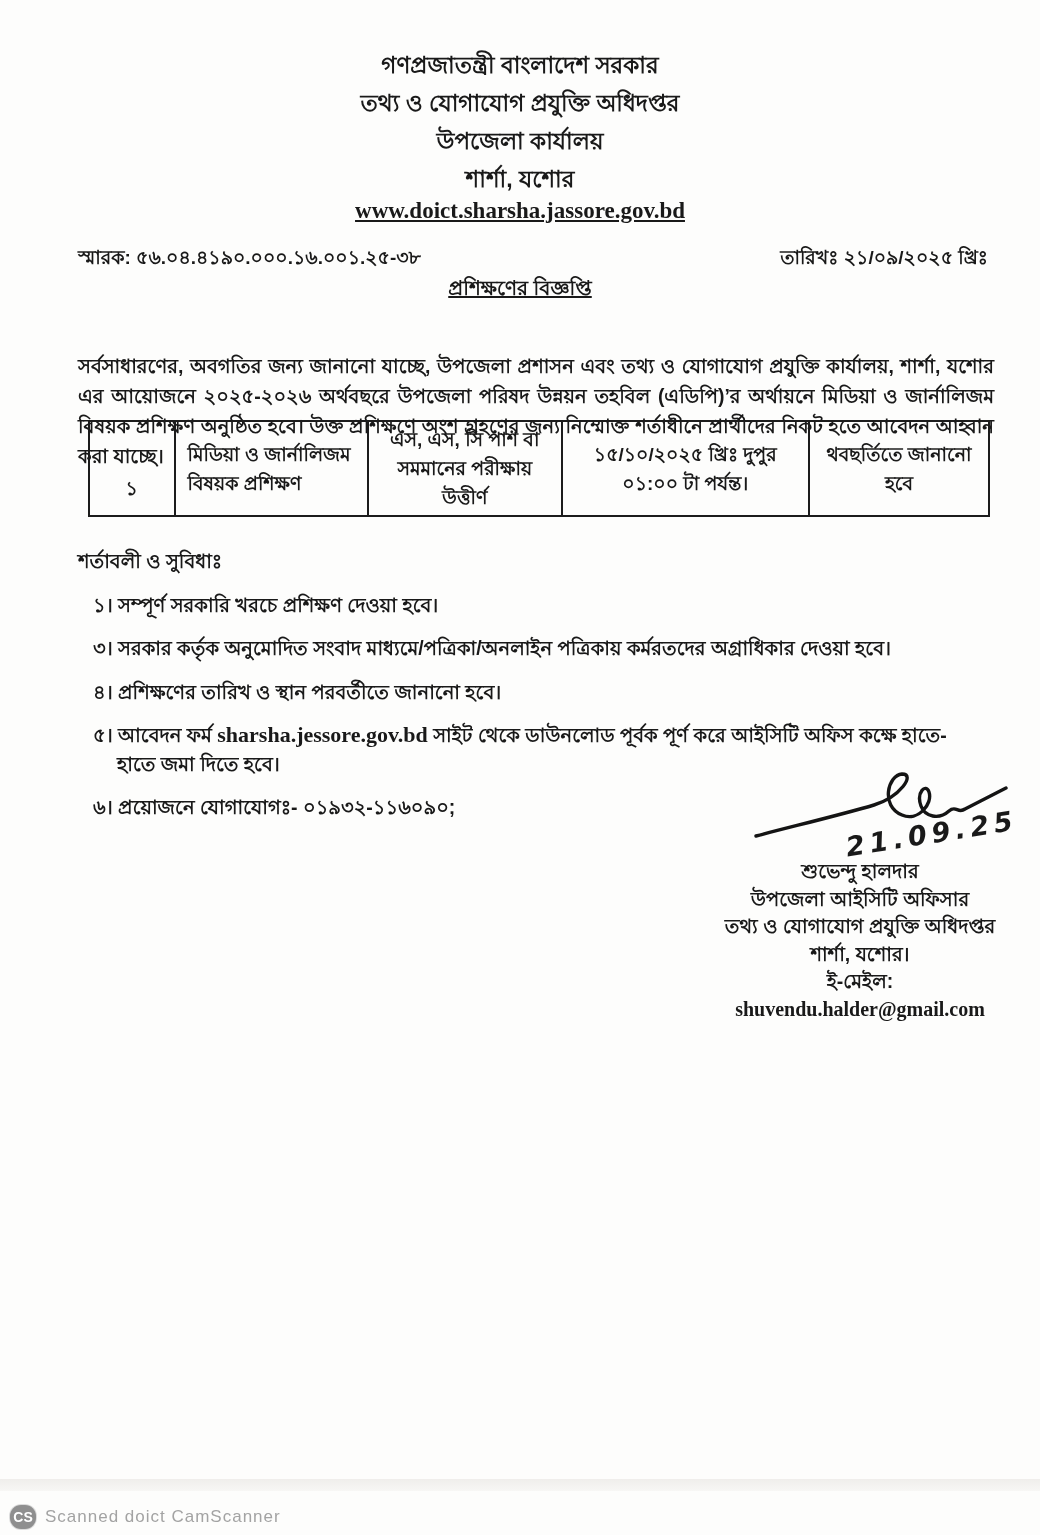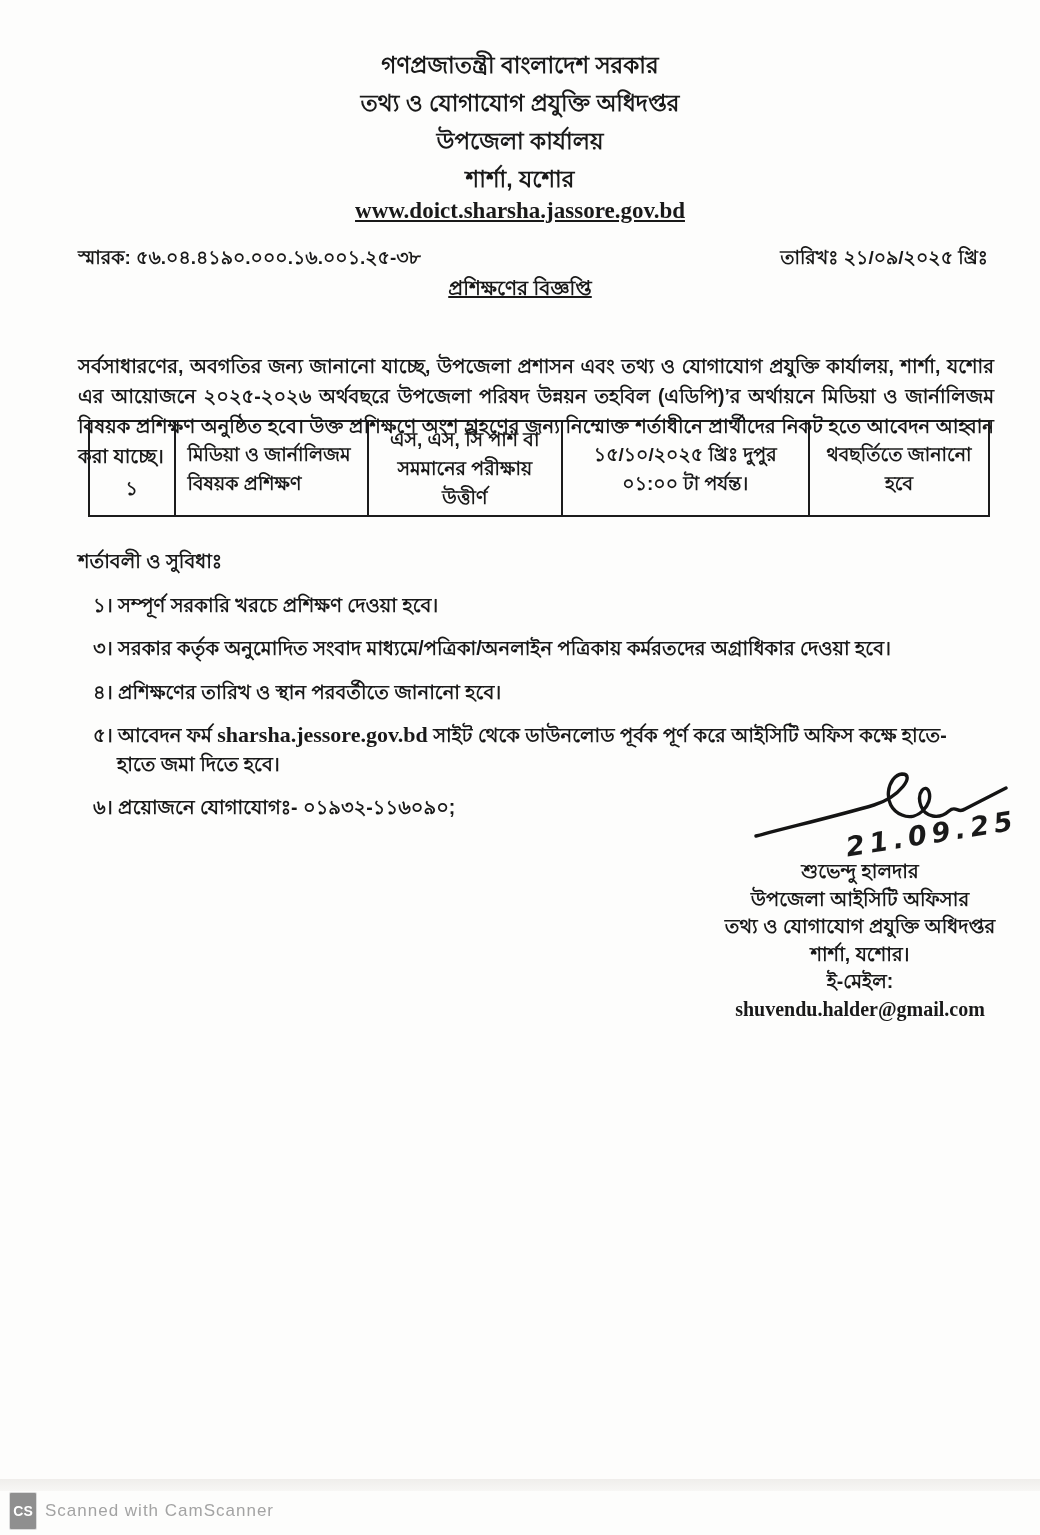--- a/index.html
+++ b/index.html
@@ -98,21 +98,21 @@
     position:absolute;left:0;right:0;bottom:44px;height:12px;
     background:linear-gradient(to bottom,#eceae7,#f6f5f3);
     opacity:.8;
   }
   .footer{
     position:absolute;left:10px;bottom:6px;
     display:flex;align-items:center;gap:9px;
     color:#a3a3a3;font-size:17px;letter-spacing:1px;
   }
   .cs-badge{
-    width:26px;height:36px;border-radius:1px;
+    width:26px;height:24px;border-radius:11px;
     background:#8f8f8f;color:#ffffff;
     font-size:14px;font-weight:700;letter-spacing:0;
     display:flex;align-items:center;justify-content:center;
     box-shadow:0 0 0 1px #dcdcdc;
   }
 </style>
 </head>
 <body>
 
 <div class="page">
@@ -176,16 +176,16 @@
     <div>তথ্য ও যোগাযোগ প্রযুক্তি অধিদপ্তর</div>
     <div>শার্শা, যশোর।</div>
     <div>ই-মেইল:</div>
     <div class="email">shuvendu.halder@gmail.com</div>
   </div>
 
   <div class="scan-band"></div>
 
   <div class="footer">
     <div class="cs-badge">CS</div>
-    <span>Scanned with CamScanner</span>
+    <span>Scanned doict CamScanner</span>
   </div>
 
 </div>
 
 </body></html>

